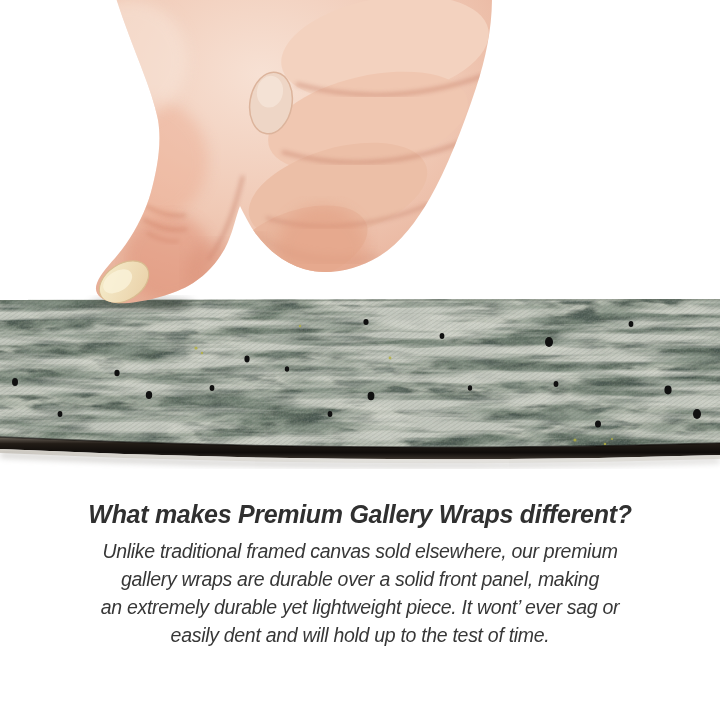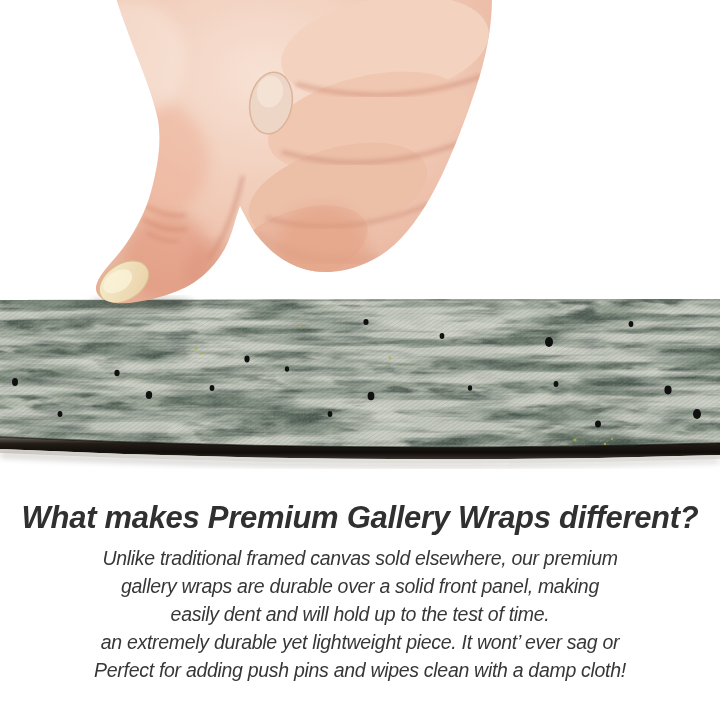--- a/index.html
+++ b/index.html
@@ -9,21 +9,21 @@
     font-family:"Liberation Sans",sans-serif;
   }
   svg{display:block;}
   .strip-svg{position:absolute;left:0;top:296px;}
   .hand-svg{position:absolute;left:0;top:0;}
   .caption{
     position:absolute;left:0;top:500px;width:720px;
     text-align:center;font-style:italic;color:var(--text-color,#373737);
   }
   .caption .heading{
-    font-size:31px;font-weight:700;letter-spacing:-0.3px;
+    font-size:25px;font-weight:700;letter-spacing:-0.3px;
     margin:0 0 8px 0;color:var(--heading-color,#303030);
   }
   .caption .line{
     font-size:19.5px;font-weight:400;line-height:28px;letter-spacing:-0.3px;text-align:center;
   }
 </style>
 </head>
 <body>
 
 <div class="stage">
@@ -205,18 +205,17 @@
         <ellipse cx="124" cy="282" rx="27" ry="18" fill="url(#nailG)" stroke="#d9bc90" stroke-width="1.2"></ellipse>
         <ellipse cx="119" cy="278" rx="16" ry="10" fill="#faf3da" opacity="0.8"></ellipse>
       </g>
     </g>
   </svg>
 
   <div class="caption">
     <h1 class="heading">What makes Premium Gallery Wraps different?</h1>
     <div class="line">Unlike traditional framed canvas sold elsewhere, our premium</div>
     <div class="line">gallery wraps are durable over a solid front panel, making</div>
+    <div class="line">an extremely durable yet lightweight piece. It wont’ ever sag or</div>
     <div class="line">easily dent and will hold up to the test of time.</div>
-    <div class="line">an extremely durable yet lightweight piece. It wont’ ever sag or</div>
-    <div class="line">Perfect for adding push pins and wipes clean with a damp cloth!</div>
   </div>
 
 </div>
 
 </body></html>

